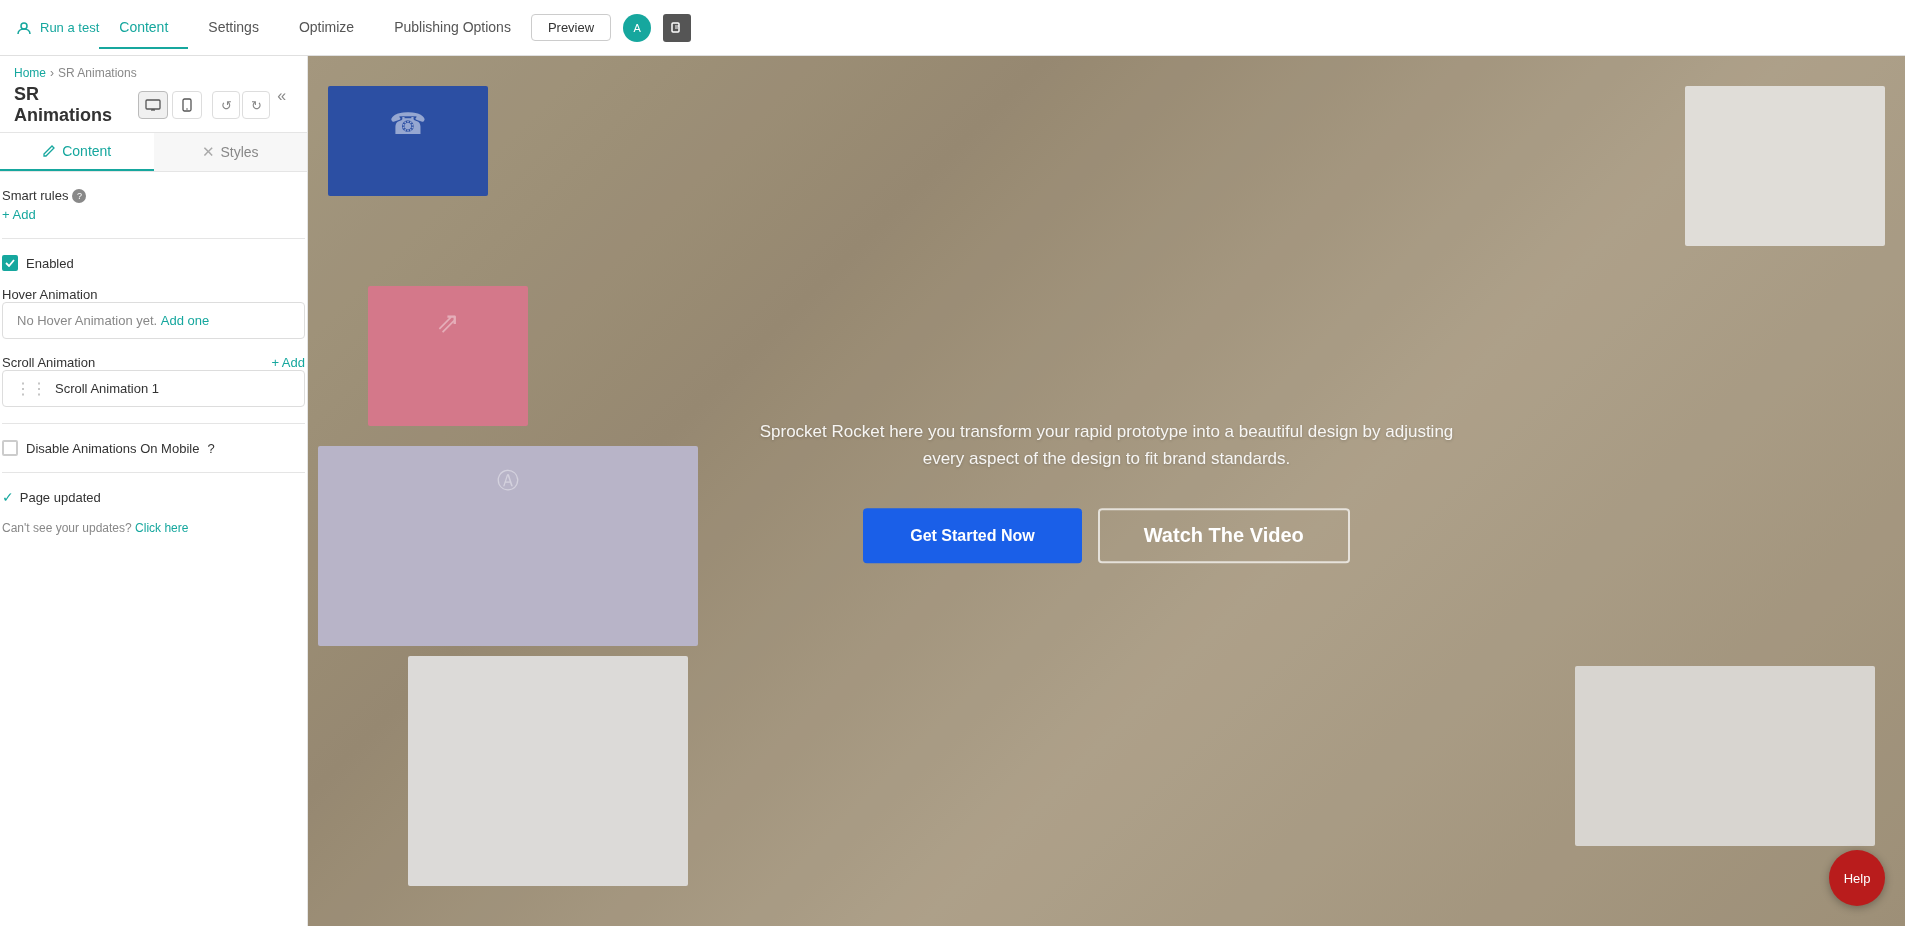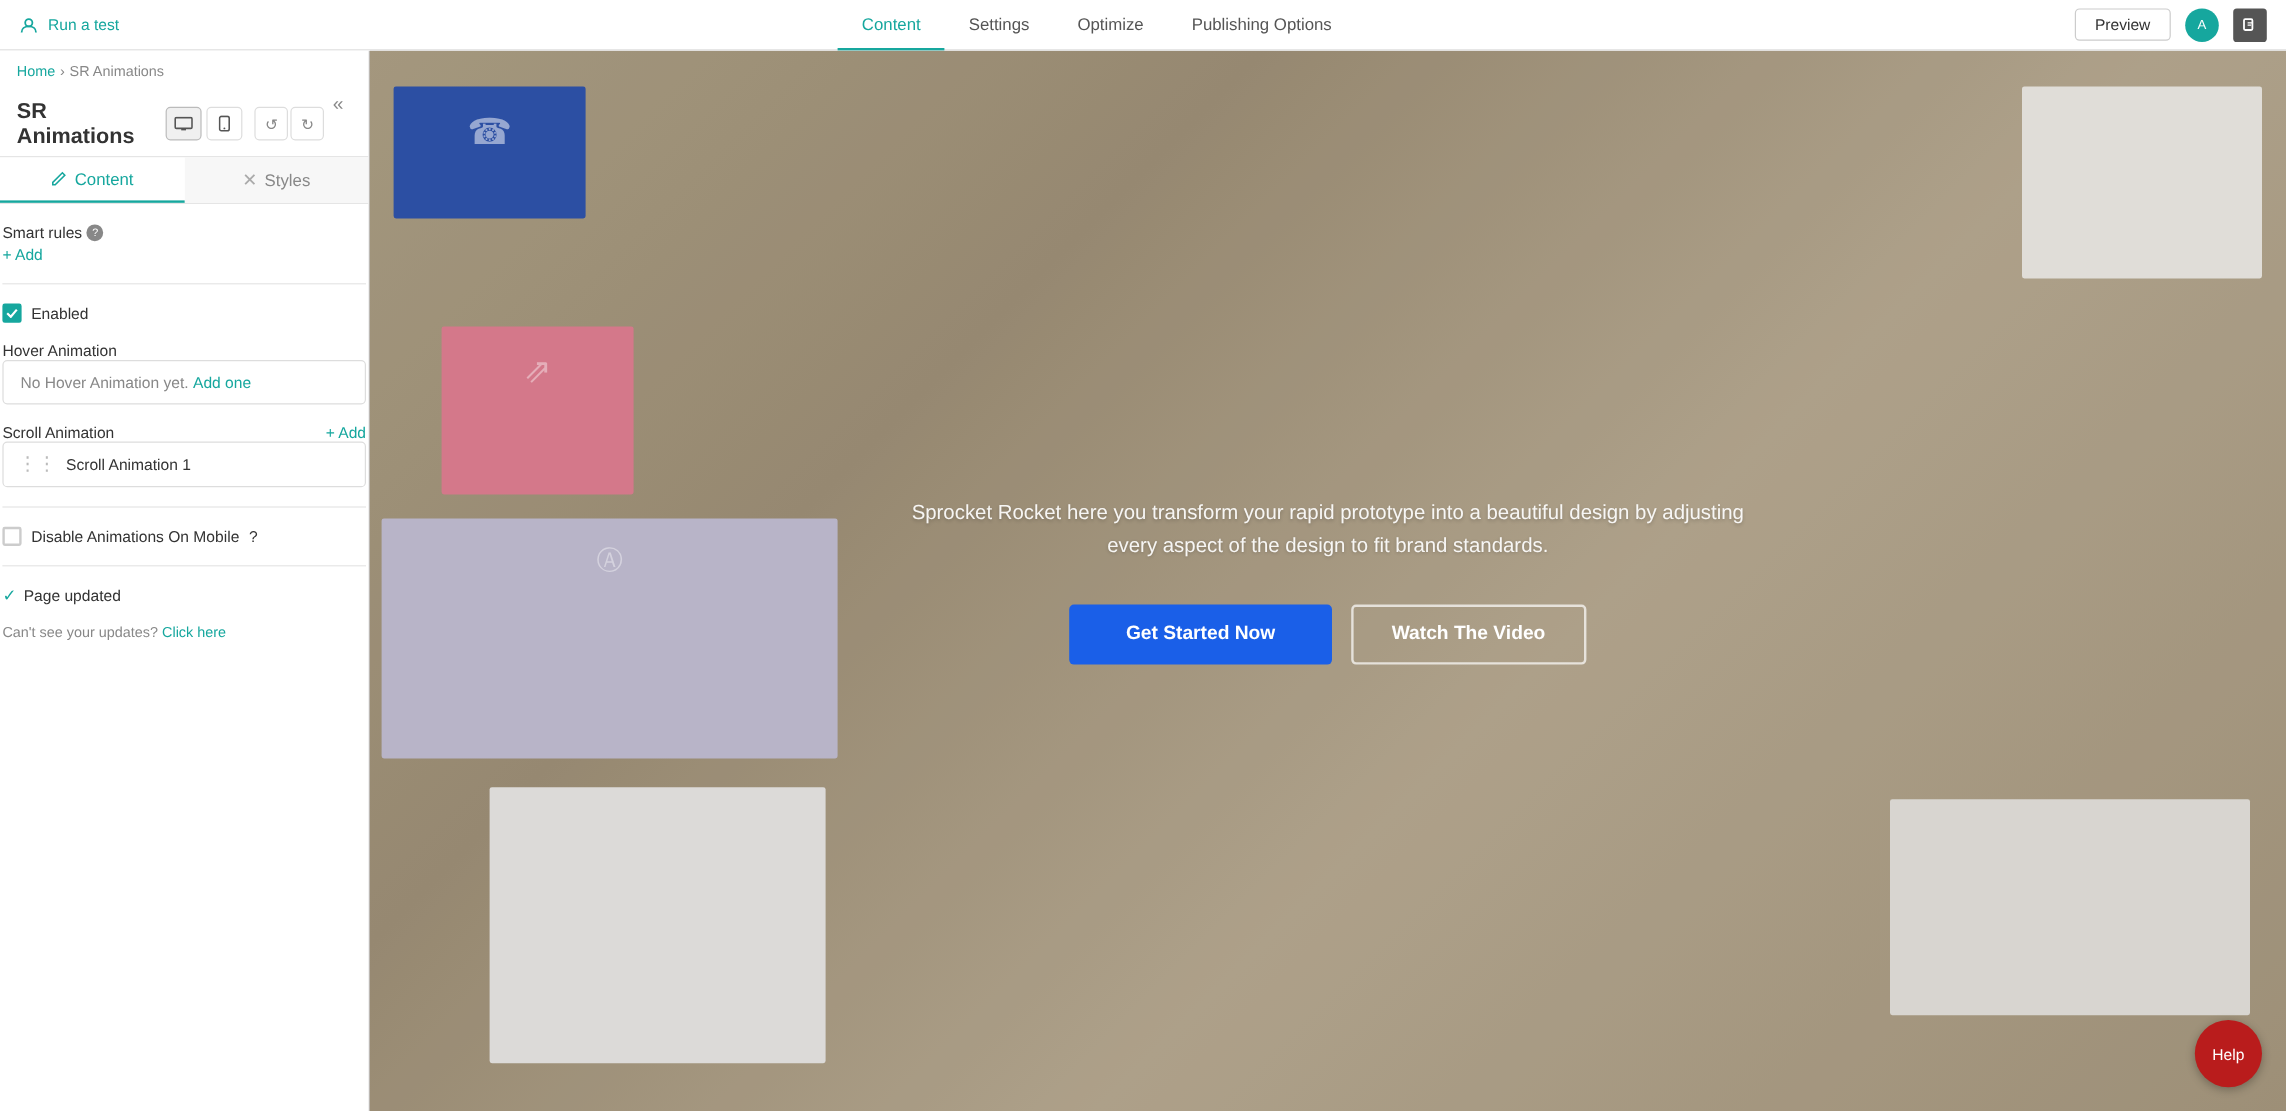--- a/index.html
+++ b/index.html
@@ -1,25 +1,25 @@
 <!DOCTYPE html>
 <html><head>
   <meta charset="utf-8">
   <style>
     * { box-sizing: border-box; margin: 0; padding: 0; }
     body { font-family: -apple-system, BlinkMacSystemFont, 'Segoe UI', sans-serif; height: 926px; overflow: hidden; display: flex; flex-direction: column; }
 
     
     .top-nav {
-      height: 42px;
+      height: 56px;
       background: #fff;
       border-bottom: 1px solid #e0e0e0;
       display: flex;
       align-items: center;
-      justify-content: space-between;
+      justify-content: flex-start;
       padding: 0 16px;
       flex-shrink: 0;
       z-index: 10;
     }
     .top-nav-left {
       display: flex;
       align-items: center;
       gap: 8px;
       color: #16a79e;
       font-size: 13px;
@@ -105,21 +105,21 @@
     .sidebar-header {
       padding: 10px 14px 6px 14px;
       border-bottom: 1px solid #e5e5e5;
       display: flex;
       align-items: center;
       justify-content: space-between;
     }
     .sidebar-header-left {
       display: flex;
       flex-direction: column;
-      gap: 16px;
+      gap: 4px;
     }
     .breadcrumb {
       display: flex;
       align-items: center;
       gap: 4px;
       font-size: 12px;
       color: #16a79e;
     }
     .breadcrumb span { color: #888; }
     .page-title-text {
@@ -451,22 +451,22 @@
       padding: 16px 47px;
       font-size: 16px;
       font-weight: 600;
       border-radius: 4px;
       cursor: pointer;
     }
     .btn-secondary {
       background: transparent;
       color: white;
       border: 2px solid rgba(255,255,255,0.7);
-      padding: 14px 32px;
-      font-size: 16px;
+      padding: 14px 44px;
+      font-size: 20px;
       font-weight: 600;
       border-radius: 4px;
       cursor: pointer;
     }
 
     
     .help-btn {
       position: fixed;
       bottom: 20px;
       right: 20px;

